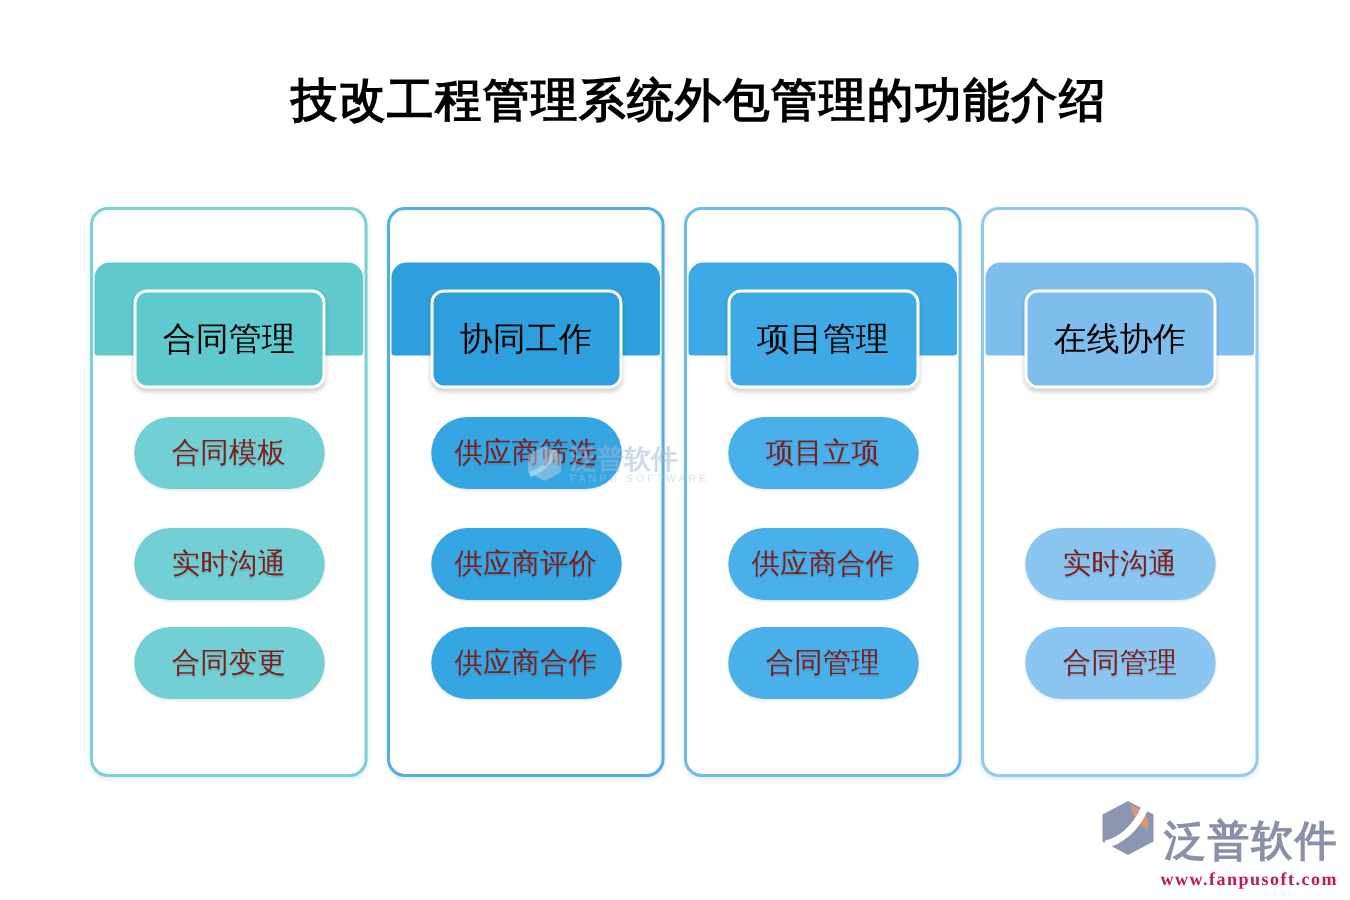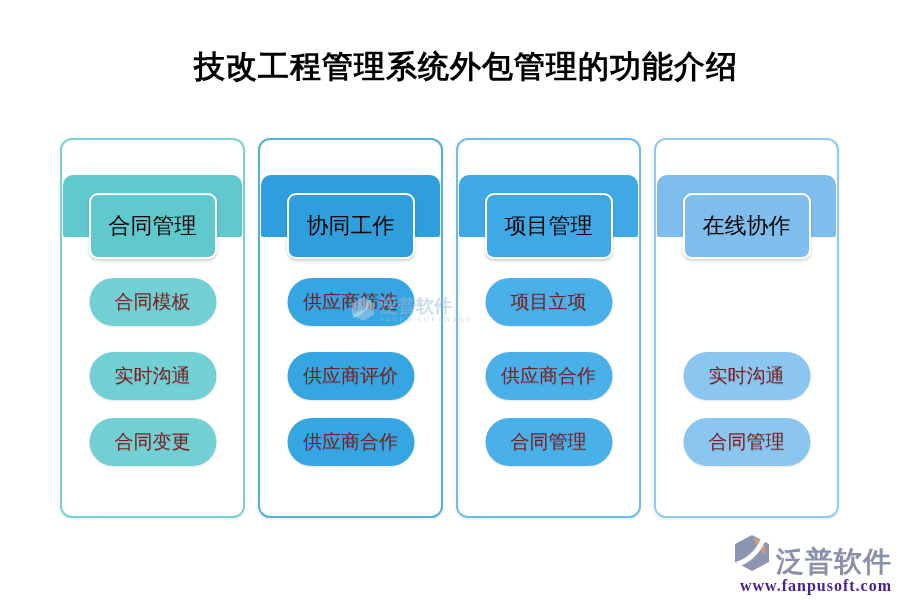--- a/index.html
+++ b/index.html
@@ -46,21 +46,21 @@
   .wm-sub{font-size:7px;letter-spacing:2px;color:#a9c6e4;font-family:"Liberation Sans",sans-serif;white-space:nowrap;}
   .brand{
     position:absolute;right:8px;bottom:6px;text-align:right;
   }
   .brand-row{display:flex;align-items:flex-end;justify-content:flex-end;}
   .brand-name{
     font-size:28px;font-weight:bold;color:#8a90a9;line-height:30px;
     letter-spacing:1px;white-space:nowrap;margin-left:4px;
   }
   .brand-url{
-    font-size:16px;font-weight:bold;color:#4c1d95;letter-spacing:1px;
+    font-size:12px;font-weight:bold;color:#be185d;letter-spacing:1px;
     line-height:16px;white-space:nowrap;margin-top:1px;
   }
 </style>
 </head>
 <body>
 
 <div class="page">
 
   <div class="title">技改工程管理系统外包管理的功能介绍</div>
 

